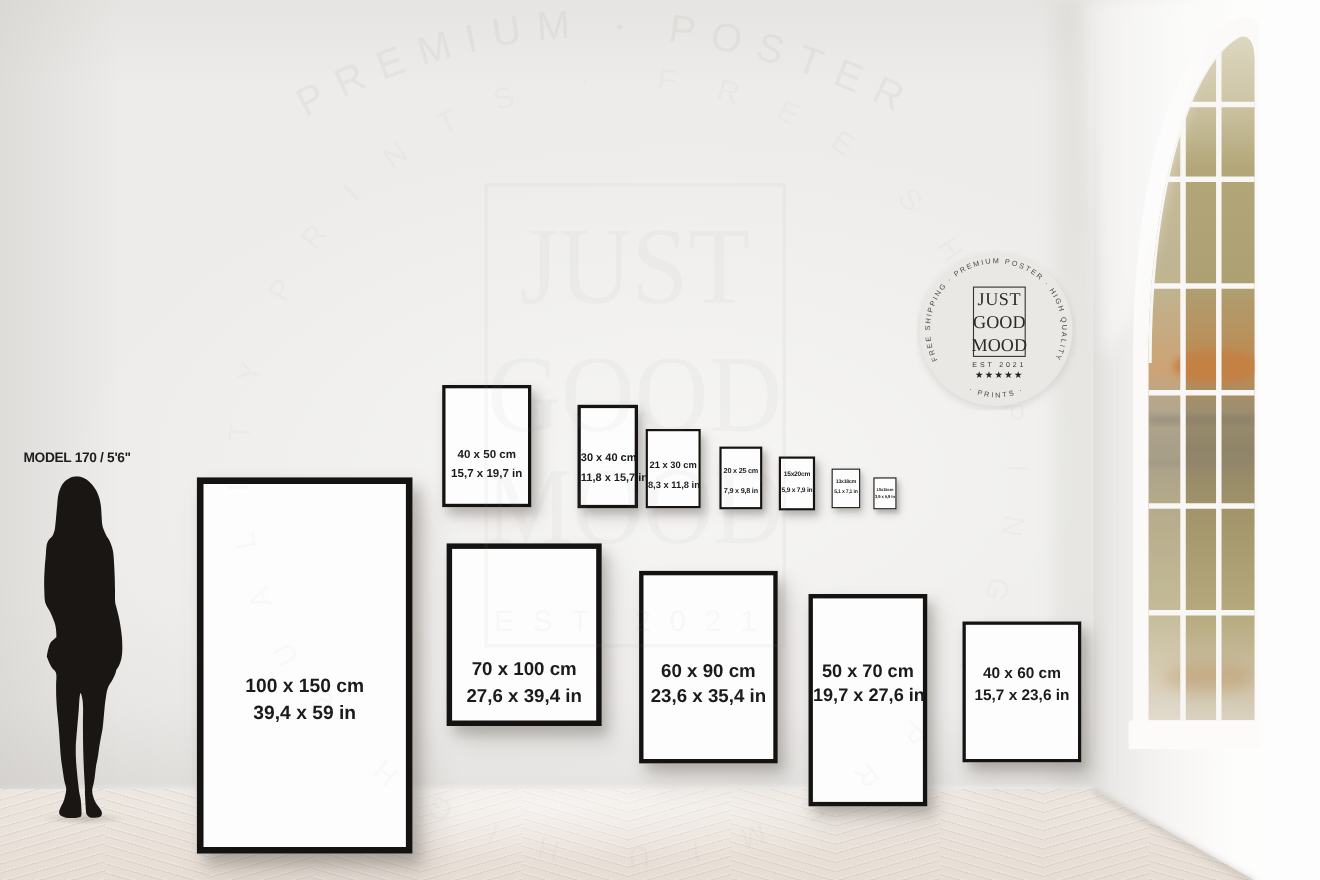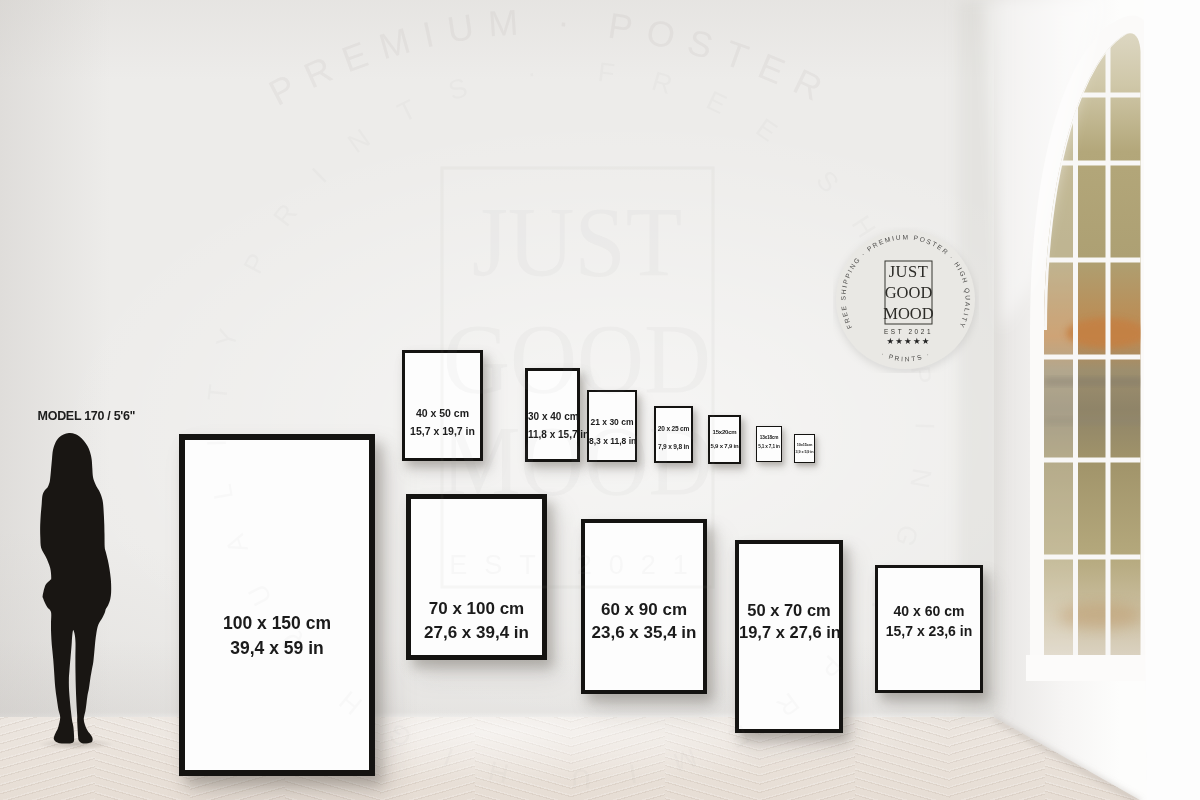--- a/index.html
+++ b/index.html
@@ -106,21 +106,21 @@
     </g>
 
     <rect x="1026" y="655" width="132" height="26" fill="#fcfbfa"></rect>
 
     <polygon points="984,0 1102,0 1034,280 1002,330" fill="rgba(255,255,255,0.45)" filter="url(#soft)"></polygon>
 
     <polygon points="1144,0 1200,0 1200,800 1147,800 1144,530" fill="#fcfcfb"></polygon>
     <polygon points="1144,0 1200,0 1200,800 1147,800 1144,530" fill="rgba(255,255,255,0.45)"></polygon>
   </svg>
 
-  <div class="abs" style="left:5px;top:409px;width:130px;text-align:right;font-weight:bold;font-size:12.5px;color:#1d1d1d;letter-spacing:-0.3px">MODEL 170 / 5'6''</div>
+  <div class="abs" style="left:5px;top:409px;width:130px;text-align:center;font-weight:bold;font-size:12.5px;color:#1d1d1d;letter-spacing:-0.3px">MODEL 170 / 5'6''</div>
 
   <div class="abs" style="left:38px;top:738px;width:76px;height:12px;border-radius:50%;
     background:radial-gradient(ellipse, rgba(110,100,92,0.30), rgba(110,100,92,0) 70%)"></div>
 
   <svg class="abs" style="left:40px;top:433px" width="74" height="312" viewBox="0 0 74 312">
     <path fill="#191613" d="M29 0 C 30.9 -0.1 33.2 0.4 35 1 C 36.8 1.6 38.0 2.3 39.5 3.5 C 41.0 4.7 42.7 6.4 44 8 C 45.3 9.6 46.5 11.2 47.5 13 C 48.5 14.8 49.3 16.8 50 19 C 50.7 21.2 51.2 23.3 51.6 26 C 52.0 28.7 52.1 32.0 52.3 35 C 52.5 38.0 52.6 41.7 53 44 C 53.4 46.3 53.9 47.4 54.5 49 C 55.1 50.6 55.8 52.1 56.5 53.5 C 57.2 54.9 58.2 56.1 59 57.5 C 59.8 58.9 60.4 60.4 61 62 C 61.6 63.6 62.1 65.2 62.5 67 C 62.9 68.8 63.1 70.7 63.3 73 C 63.5 75.3 63.6 77.8 63.8 81 C 64.0 84.2 64.2 88.7 64.3 92 C 64.4 95.3 64.4 97.3 64.5 101 C 64.6 104.7 64.5 111.0 64.7 114 C 64.9 117.0 65.3 116.8 65.8 119 C 66.3 121.2 67.2 124.2 67.8 127 C 68.4 129.8 69.0 132.8 69.5 136 C 70.0 139.2 70.5 142.8 70.8 146 C 71.1 149.2 71.2 152.7 71.2 155 C 71.2 157.3 71.2 158.2 71.1 160 C 70.9 161.8 70.8 163.9 70.3 166 C 69.8 168.1 68.8 170.8 68 172.5 C 67.2 174.2 66.3 174.9 65.8 176 C 65.3 177.1 65.5 177.6 65 179 C 64.5 180.4 63.6 182.3 62.5 184.5 C 61.4 186.7 59.2 189.4 58.2 192 C 57.2 194.6 56.9 197.2 56.4 200 C 55.9 202.8 55.6 205.8 55.2 209 C 54.9 212.2 54.6 215.7 54.3 219 C 54.0 222.3 53.7 226.0 53.3 229 C 52.9 232.0 52.3 234.3 51.8 237 C 51.3 239.7 50.9 242.0 50.4 245 C 49.9 248.0 49.5 252.0 49 255 C 48.5 258.0 47.8 260.3 47.4 263 C 47.0 265.7 46.7 268.5 46.4 271 C 46.1 273.5 45.8 275.6 45.4 278 C 45.0 280.4 43.9 283.2 43.8 285.5 C 43.7 287.8 44.4 290.0 45 292 C 45.6 294.0 46.6 295.9 47.5 297.5 C 48.4 299.1 49.7 300.3 50.5 301.5 C 51.3 302.7 51.9 303.6 52.3 304.5 C 52.6 305.4 52.7 306.2 52.6 307 C 52.5 307.8 52.3 308.7 51.5 309.2 C 50.7 309.7 49.2 310.0 48 310.2 C 46.8 310.4 45.6 310.5 44.5 310.5 C 43.4 310.5 42.5 310.5 41.5 310 C 40.5 309.5 39.4 308.6 38.8 307.5 C 38.2 306.4 38.3 305.4 38.1 303.5 C 37.9 301.6 37.8 298.6 37.6 296 C 37.5 293.4 37.3 290.2 37.2 288 C 37.1 285.8 37.3 286.2 37.2 283 C 37.1 279.8 36.6 273.8 36.4 269 C 36.2 264.2 35.9 258.8 35.8 254 C 35.6 249.2 35.6 244.8 35.5 240 C 35.4 235.2 35.4 230.0 35.4 225 C 35.4 220.0 35.6 213.8 35.5 210 C 35.4 206.2 35.2 204.2 34.8 202 C 34.4 199.8 33.6 196.8 33.2 197 C 32.8 197.2 32.5 200.5 32.2 203 C 31.9 205.5 31.9 208.3 31.6 212 C 31.3 215.7 30.9 220.7 30.5 225 C 30.1 229.3 29.7 234.3 29.4 238 C 29.1 241.7 28.9 243.7 28.9 247 C 28.8 250.3 28.9 254.5 29.1 258 C 29.3 261.5 29.6 264.8 29.9 268 C 30.2 271.2 30.4 273.8 30.8 277 C 31.2 280.2 31.6 284.2 32 287 C 32.4 289.8 33.1 291.5 33.4 294 C 33.7 296.5 33.9 299.6 34 302 C 34.1 304.4 34.3 307.1 33.8 308.5 C 33.3 309.9 32.3 309.8 31 310.2 C 29.7 310.6 27.8 310.6 26 310.6 C 24.2 310.6 21.8 310.7 20 310.3 C 18.2 309.9 16.5 309.2 15.5 308.5 C 14.5 307.8 14.0 306.9 13.8 306 C 13.6 305.1 13.9 304.3 14.2 303.2 C 14.5 302.1 15.1 301.0 15.8 299.5 C 16.5 298.0 17.6 296.5 18.3 294 C 19.0 291.5 20.2 287.3 20.2 284.5 C 20.2 281.7 19.1 280.1 18.5 277 C 17.9 273.9 17.4 269.8 16.8 266 C 16.2 262.2 15.6 258.3 15.2 254 C 14.8 249.7 14.5 244.7 14.2 240 C 13.9 235.3 13.6 230.7 13.2 226 C 12.8 221.3 12.2 216.3 11.8 212 C 11.5 207.7 11.2 203.7 11.1 200 C 11.0 196.3 11.0 193.5 11 190 C 11.0 186.5 11.6 181.6 11 179 C 10.4 176.4 8.5 176.0 7.5 174.5 C 6.5 173.0 5.7 171.5 5 170 C 4.3 168.5 3.6 166.7 3.2 165.5 C 2.8 164.3 2.3 164.8 2.7 162.6 C 3.1 160.3 4.3 154.5 5.5 152 C 6.7 149.5 8.9 148.6 9.8 147.5 C 10.8 146.4 11.1 147.7 11.2 145.6 C 11.3 143.5 11.1 138.6 10.2 135 C 9.3 131.4 7.4 127.3 5.9 124 C 4.4 120.7 2.1 118.3 1.2 115 C 0.3 111.7 0.5 107.8 0.3 104 C 0.1 100.2 0.1 95.8 0.2 92 C 0.3 88.2 0.6 84.5 0.8 81 C 1.1 77.5 1.5 73.8 1.7 71 C 1.9 68.2 2.0 65.8 2.2 64 C 2.5 62.2 2.7 61.2 3.2 60 C 3.7 58.8 4.3 57.9 5 57 C 5.7 56.1 6.8 55.5 7.5 54.5 C 8.2 53.5 8.6 52.2 9 51 C 9.4 49.8 9.7 49.3 10 47 C 10.3 44.7 10.7 40.5 11 37 C 11.3 33.5 11.7 29.3 12 26 C 12.3 22.7 12.4 19.8 13 17 C 13.6 14.2 14.5 11.6 15.5 9.5 C 16.5 7.4 17.7 5.8 19 4.5 C 20.3 3.2 21.8 2.2 23.5 1.5 C 25.2 0.8 27.1 0.1 29 0 Z"></path>
   </svg>
 
   <div class="frame" style="left:179px;top:434px;width:196px;height:342px;border-width:6px;
     box-shadow:7px 9px 12px rgba(110,104,98,0.40),14px 18px 26px rgba(130,124,118,0.22)">

